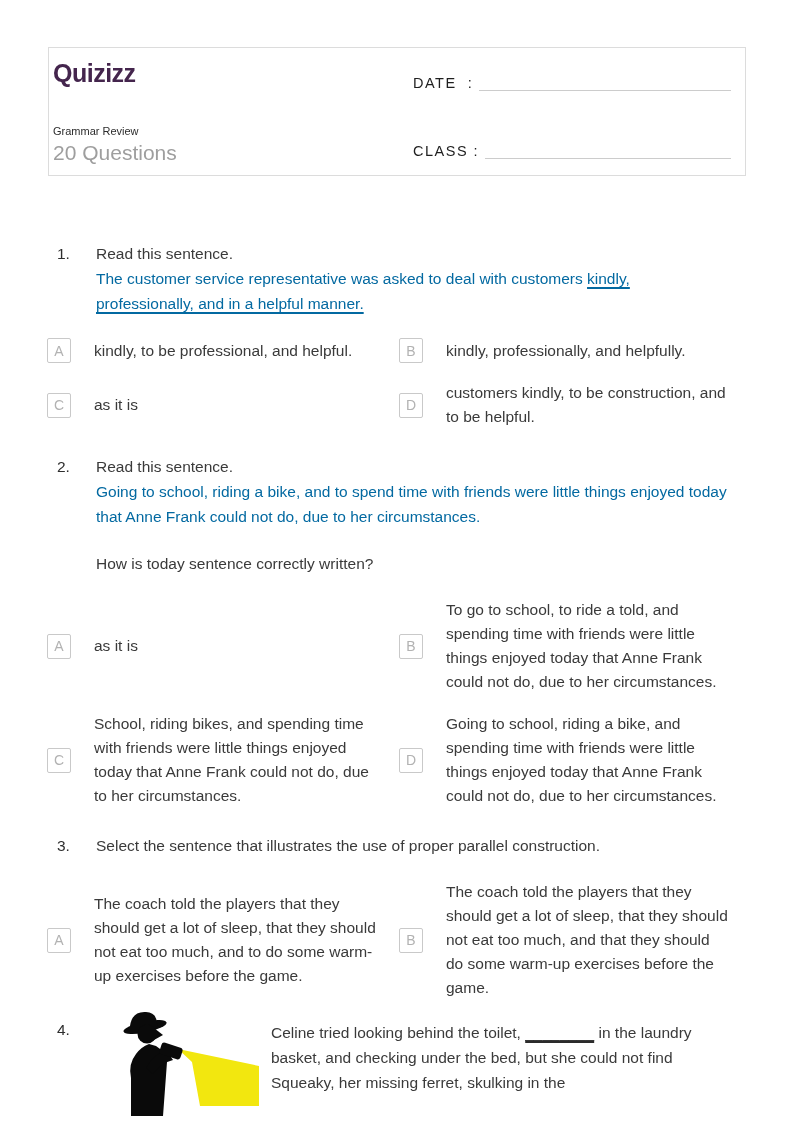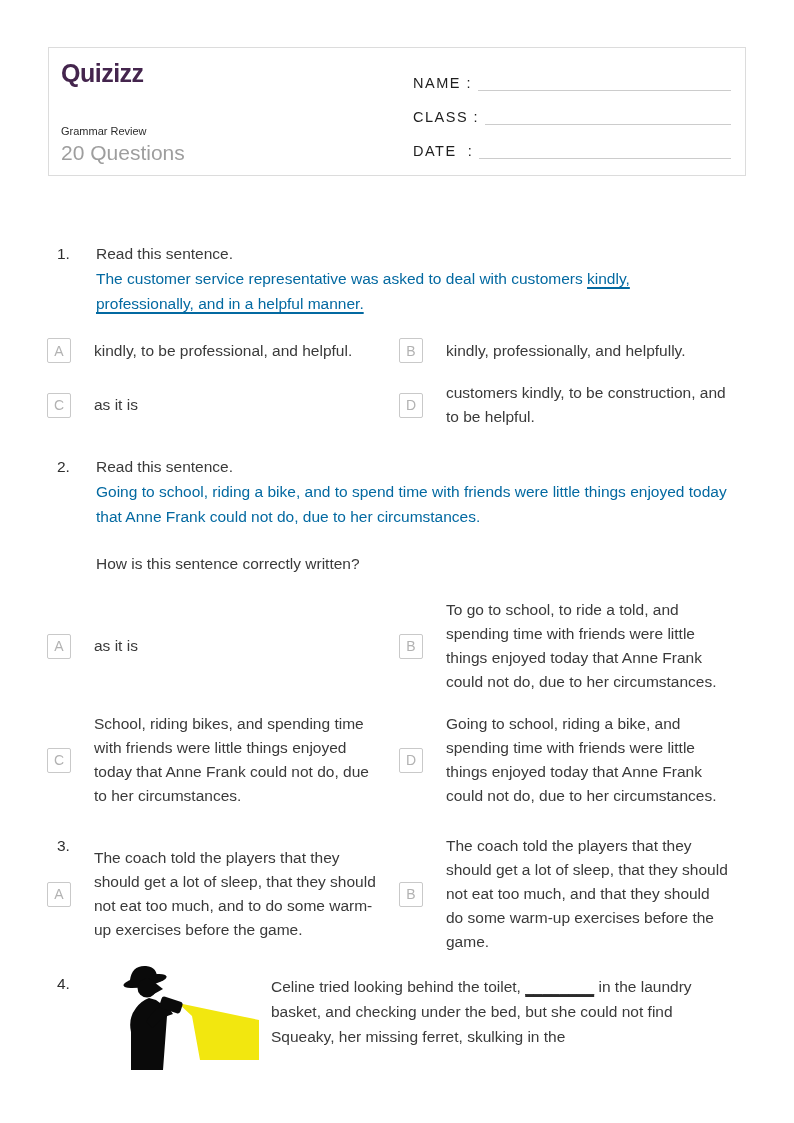--- a/index.html
+++ b/index.html
@@ -5,21 +5,21 @@
   html,body{margin:0;padding:0;}
   body{
     width:794px;height:1123px;overflow:hidden;background:#ffffff;
     font-family:"Liberation Sans","DejaVu Sans",sans-serif;
     color:#3a3a3a;font-size:15.5px;
   }
   
   .header-box{
     margin:47px 48px 0 48px;height:129px;box-sizing:border-box;
     border:1px solid #dcdcdc;display:flex;justify-content:space-between;
-    padding:11px 14px 12px 12px;
+    padding:11px 14px 12px 4px;
   }
   .header-left{display:flex;flex-direction:column;justify-content:space-between;}
   .logo{font-size:25px;font-weight:800;color:#44254d;letter-spacing:-0.5px;position:relative;}
   .title-wrap{line-height:21px;}
   .ws-title{font-size:11px;color:#2c2c2c;}
   .ws-subtitle{font-size:21px;color:#9e9e9e;}
   .header-right{width:318px;display:flex;flex-direction:column;justify-content:space-between;padding:2px 0 4px 0;}
   .field{display:flex;align-items:flex-end;height:30px;}
   .field-label{font-size:14.5px;letter-spacing:1.5px;color:#1f1f1f;padding-right:6px;white-space:pre;}
   .field-line{flex:1;border-bottom:1px solid #cccccc;height:26px;}
@@ -56,29 +56,25 @@
 <div class="header-box">
   <div class="header-left">
     <div class="logo">Quizizz</div>
     <div class="title-wrap">
       <div class="ws-title">Grammar Review</div>
       <div class="ws-subtitle">20 Questions</div>
     </div>
   </div>
   <div class="header-right">
     <div class="field">
-      <span class="field-label">NAME :</span>
+      <span class="field-label">DATE  :</span>
       <span class="field-line"></span>
     </div>
     <div class="field">
       <span class="field-label">CLASS :</span>
-      <span class="field-line"></span>
-    </div>
-    <div class="field">
-      <span class="field-label">DATE  :</span>
       <span class="field-line"></span>
     </div>
   </div>
 </div>
 
 <div class="questions">
 
   <div class="q q1">
     <div class="q-num">1.</div>
     <div class="q-body">
@@ -103,21 +99,21 @@
         </div>
       </div>
     </div>
   </div>
 
   <div class="q q2">
     <div class="q-num">2.</div>
     <div class="q-body">
       <div class="q-intro">Read this sentence.</div>
       <div class="q-sentence">Going to school, riding a bike, and to spend time with friends were little things enjoyed today that Anne Frank could not do, due to her circumstances.</div>
-      <div class="q-prompt">How is this sentence correctly written?</div>
+      <div class="q-prompt">How is today sentence correctly written?</div>
       <div class="options">
         <div class="option">
           <span class="letter-box">A</span>
           <span class="opt-text">as it is</span>
         </div>
         <div class="option">
           <span class="letter-box">B</span>
           <span class="opt-text">To go to school, to ride a told, and spending time with friends were little things enjoyed today that Anne Frank could not do, due to her circumstances.</span>
         </div>
         <div class="option">
@@ -128,20 +124,21 @@
           <span class="letter-box">D</span>
           <span class="opt-text">Going to school, riding a bike, and spending time with friends were little things enjoyed today that Anne Frank could not do, due to her circumstances.</span>
         </div>
       </div>
     </div>
   </div>
 
   <div class="q q3">
     <div class="q-num">3.</div>
     <div class="q-body">
+      <div class="q-intro">Select the sentence that illustrates the use of proper parallel construction.</div>
       <div class="options">
         <div class="option">
           <span class="letter-box">A</span>
           <span class="opt-text">The coach told the players that they should get a lot of sleep, that they should not eat too much, and to do some warm-up exercises before the game.</span>
         </div>
         <div class="option">
           <span class="letter-box">B</span>
           <span class="opt-text">The coach told the players that they should get a lot of sleep, that they should not eat too much, and that they should do some warm-up exercises before the game.</span>
         </div>
       </div>

